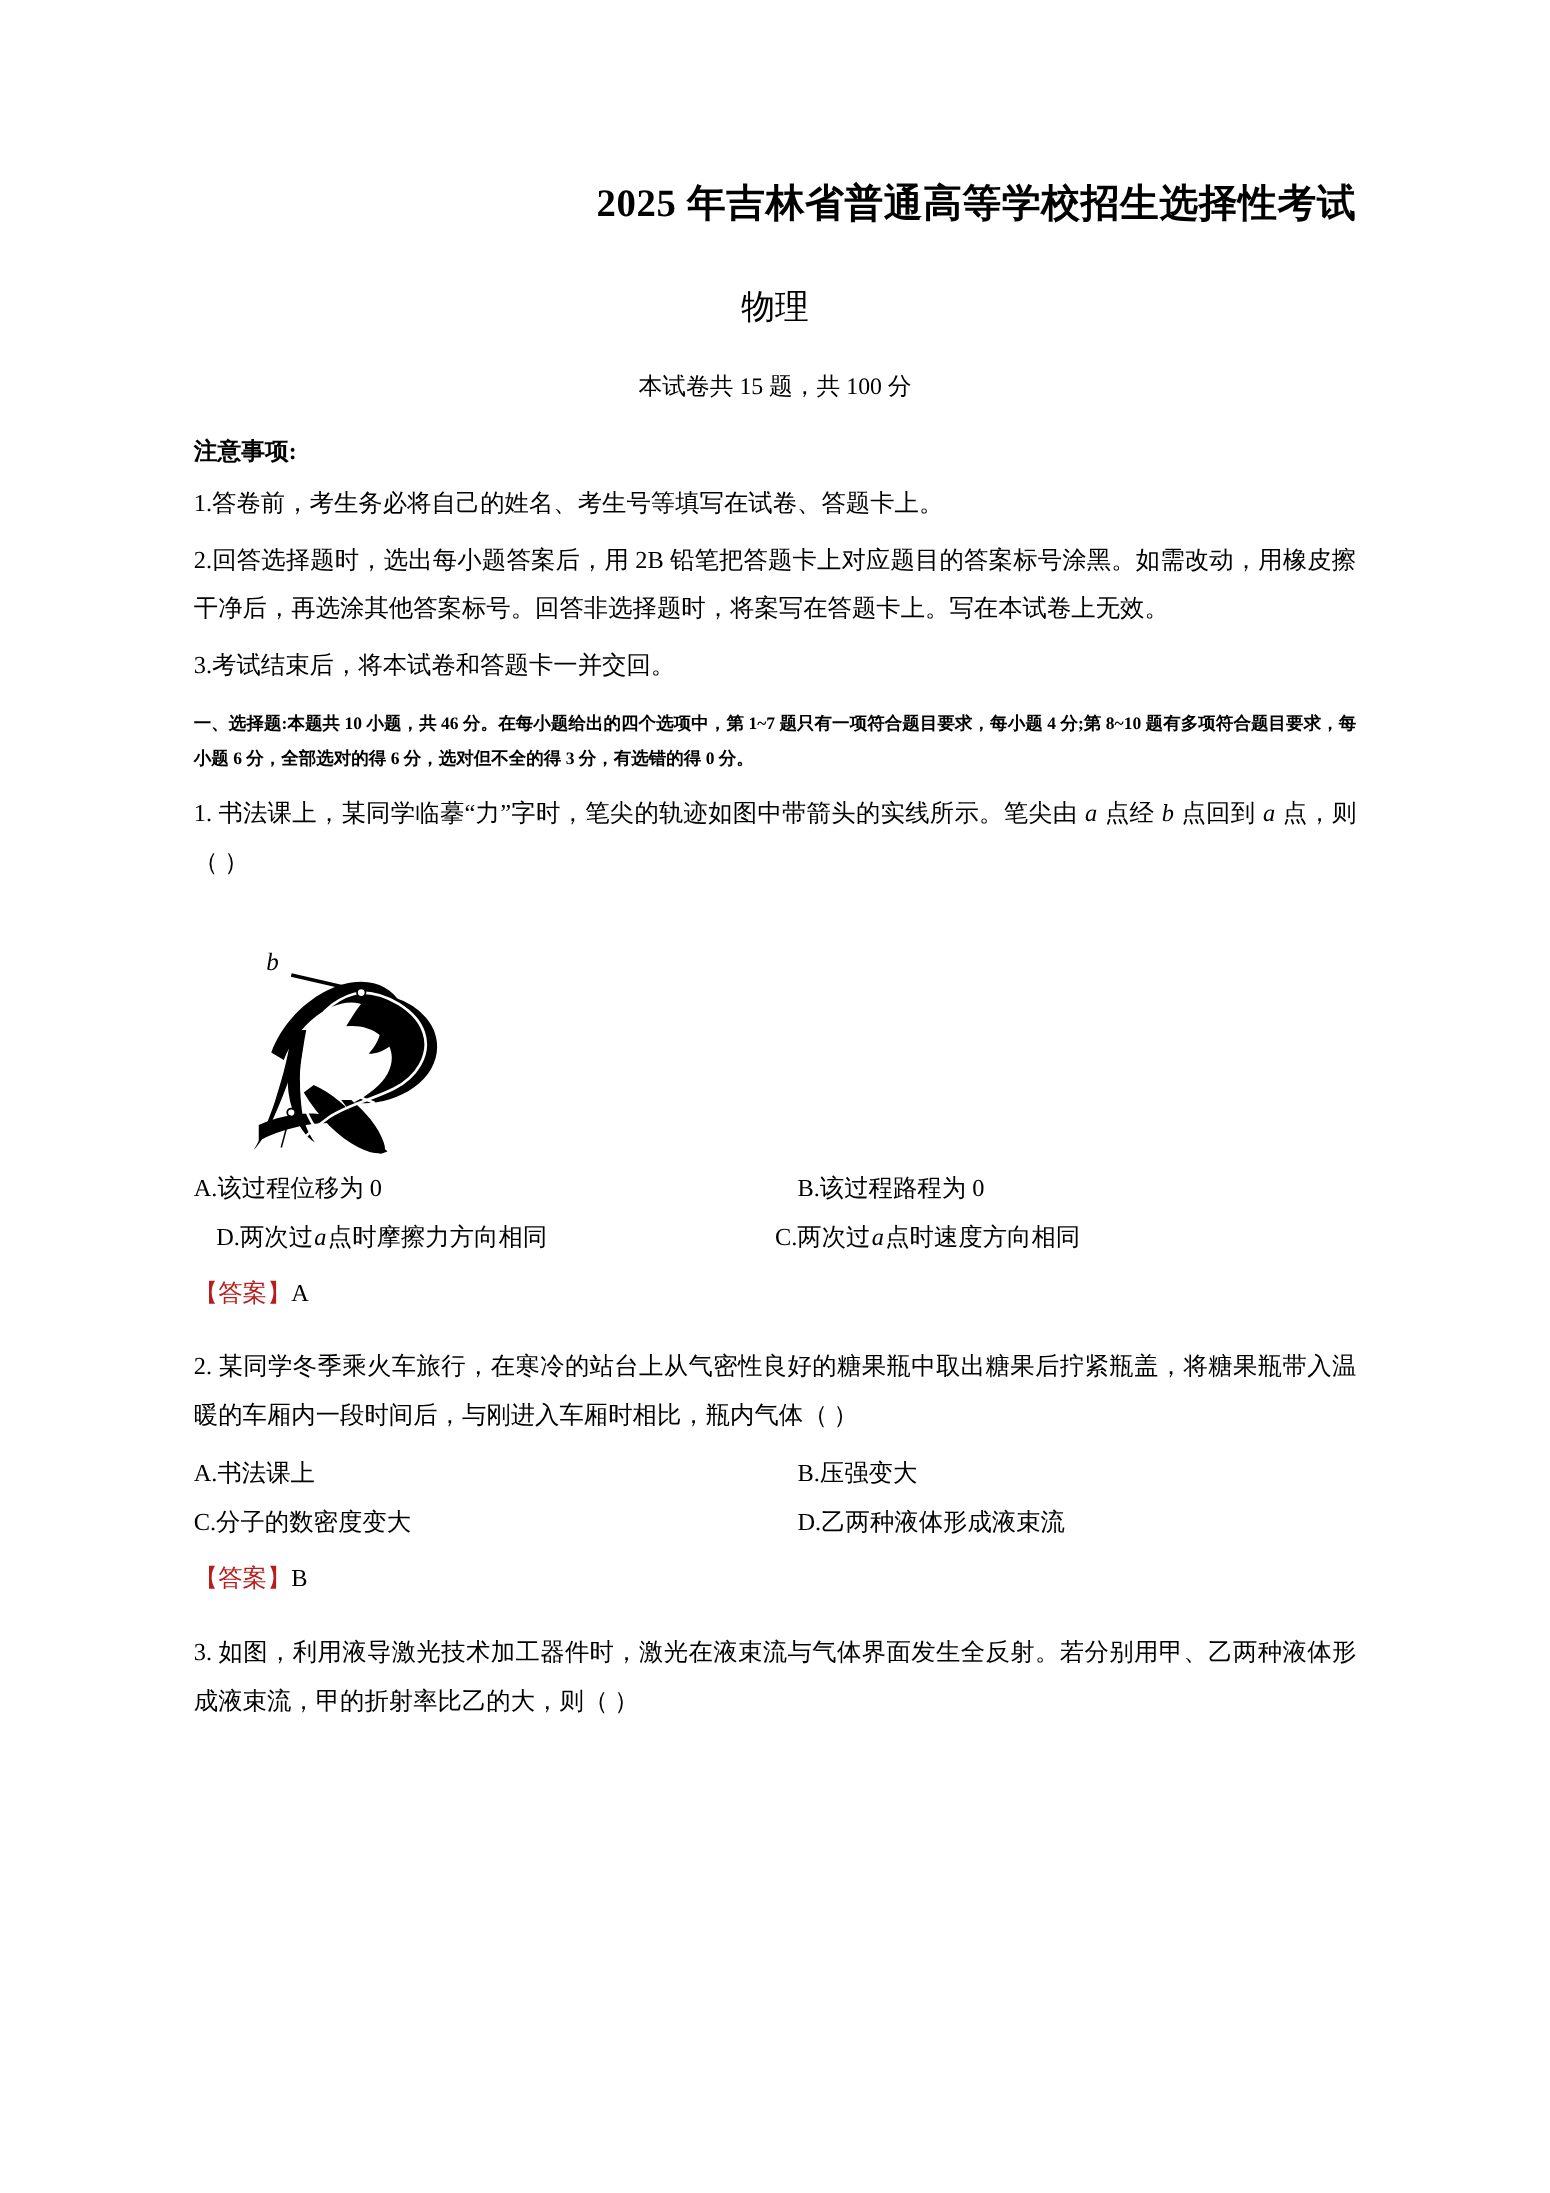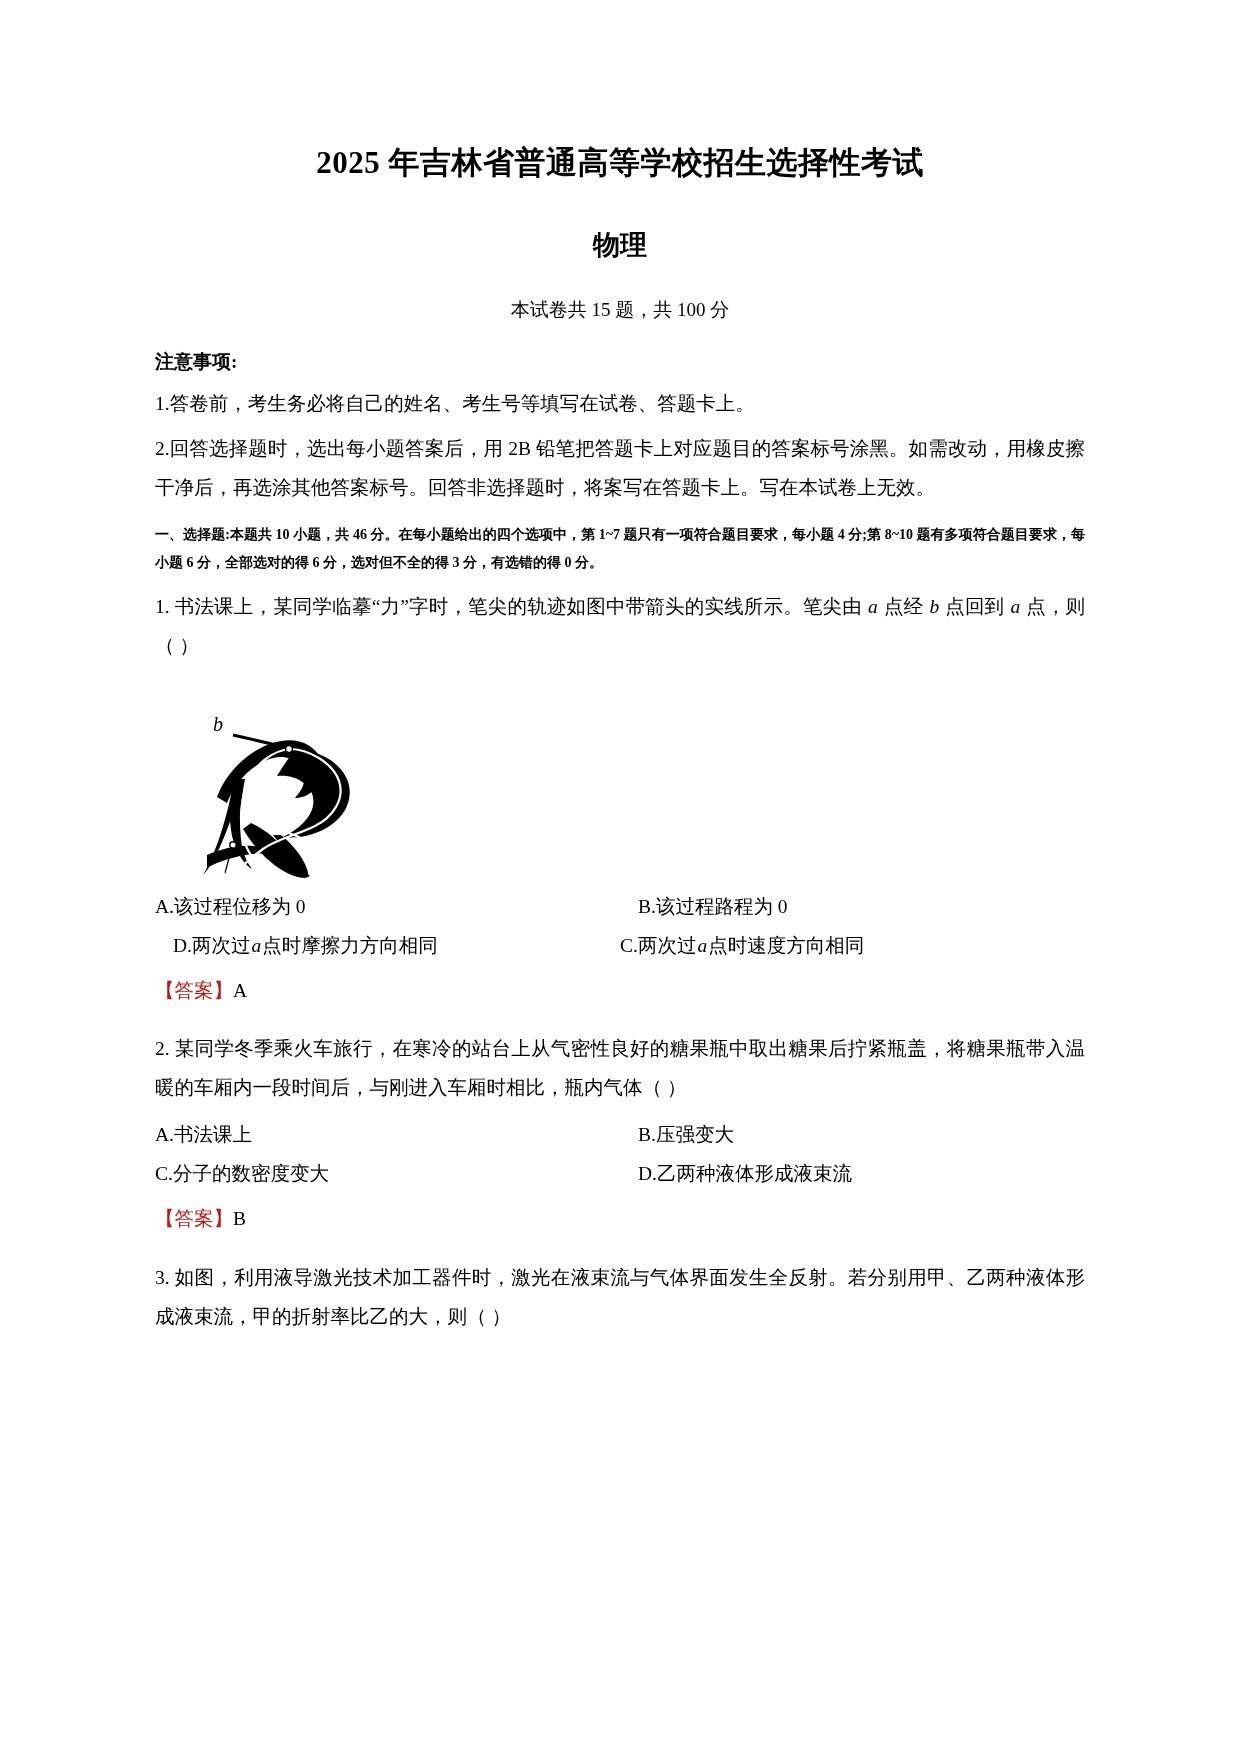--- a/index.html
+++ b/index.html
@@ -17,31 +17,31 @@
     height: 1754px;
     margin: 0 auto;
     background: #ffffff;
     box-sizing: border-box;
     padding: 0 155px;
     overflow: hidden;
   }
   .spacer-top { height: 140px; }
 
   .doc-title {
-    text-align: center;
+    text-align: right;
     font-size: 31px;
     font-weight: bold;
     letter-spacing: 0.5px;
     margin: 0 0 4px 0;
     line-height: 1.5;
   }
   .doc-subject {
     text-align: center;
     font-size: 27px;
-    font-weight: bold;
+    font-weight: normal;
     margin: 38px 0 0 0;
     line-height: 1.5;
   }
   .doc-meta {
     text-align: center;
     font-size: 19px;
     margin: 30px 0 0 0;
     line-height: 1.6;
   }
   .notice-title {
@@ -120,20 +120,21 @@
   <h1 class="doc-title">2025 年吉林省普通高等学校招生选择性考试</h1>
 
   <h2 class="doc-subject">物理</h2>
 
   <p class="doc-meta">本试卷共 15 题，共 100 分</p>
 
   <p class="notice-title">注意事项:</p>
 
   <p class="para">1.答卷前，考生务必将自己的姓名、考生号等填写在试卷、答题卡上。</p>
   <p class="para">2.回答选择题时，选出每小题答案后，用 2B 铅笔把答题卡上对应题目的答案标号涂黑。如需改动，用橡皮擦干净后，再选涂其他答案标号。回答非选择题时，将案写在答题卡上。写在本试卷上无效。</p>
+  <p class="para">3.考试结束后，将本试卷和答题卡一并交回。</p>
 
   <p class="section-head">一、选择题:本题共 10 小题，共 46 分。在每小题给出的四个选项中，第 1~7 题只有一项符合题目要求，每小题 4 分;第 8~10 题有多项符合题目要求，每小题 6 分，全部选对的得 6 分，选对但不全的得 3 分，有选错的得 0 分。</p>
 
   <p class="question">
     <span>1.</span>
     <span>书法课上，某同学临摹“力”字时，笔尖的轨迹如图中带箭头的实线所示。笔尖由</span>
     <span class="italic-var">a</span>
     <span>点经</span>
     <span class="italic-var">b</span>
     <span>点回到</span>

